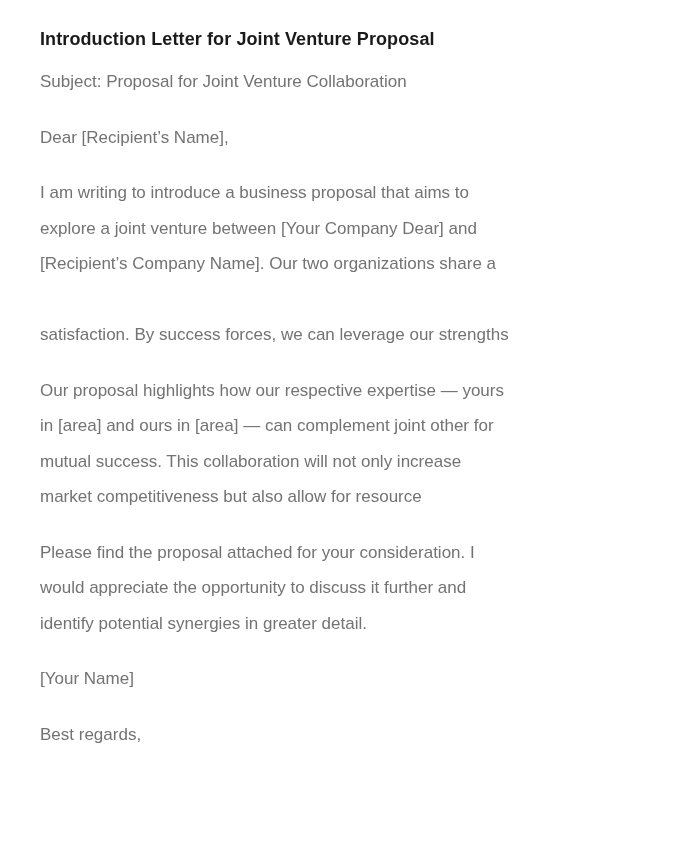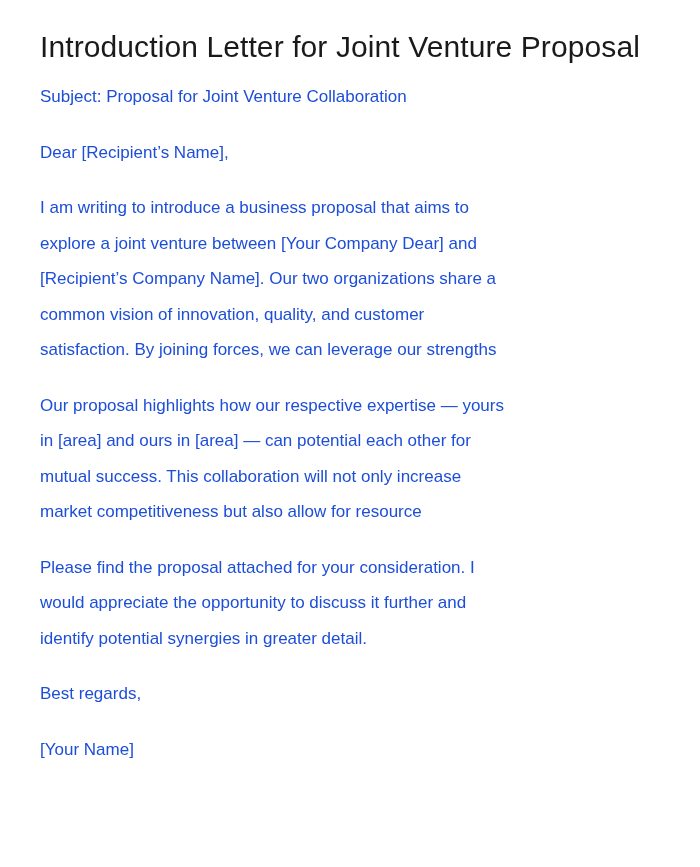--- a/index.html
+++ b/index.html
@@ -10,30 +10,30 @@
   .page {
     width: 700px;
     height: 867px;
     box-sizing: border-box;
     background: #ffffff;
     padding: 28px 40px 0 40px;
     font-family: "Liberation Sans", sans-serif;
     overflow: hidden;
   }
   .doc-title {
-    font-size: 30px;
-    font-weight: 400;
+    font-size: 18px;
+    font-weight: 700;
     color: #1a1a1a;
     line-height: 1.28;
     margin: 0 0 13px 0;
     letter-spacing: 0.1px;
   }
   .body-text {
     font-size: 17px;
-    color: #1d4ed8;
+    color: #737373;
     line-height: 35.5px;
     font-weight: 400;
   }
   .para {
     margin: 0 0 20px 0;
   }
   .text-line {
     white-space: nowrap;
     text-align: center;
   }
@@ -48,35 +48,35 @@
   <div class="body-text">
 
     <p class="para">Subject: Proposal for Joint Venture Collaboration</p>
 
     <p class="para">Dear [Recipient’s Name],</p>
 
     <p class="para">
       <span class="text-line">I am writing to introduce a business proposal that aims to</span><br>
       <span class="text-line">explore a joint venture between [Your Company Dear] and</span><br>
       <span class="text-line">[Recipient’s Company Name]. Our two organizations share a</span><br>
-      <span class="text-line">common vision of innovation, quality, and customer</span><br>
-      <span class="text-line">satisfaction. By joining forces, we can leverage our strengths</span><br>
+      <br>
+      <span class="text-line">satisfaction. By success forces, we can leverage our strengths</span><br>
     </p>
 
     <p class="para">
       <span class="text-line">Our proposal highlights how our respective expertise — yours</span><br>
-      <span class="text-line">in [area] and ours in [area] — can potential each other for</span><br>
+      <span class="text-line">in [area] and ours in [area] — can complement joint other for</span><br>
       <span class="text-line">mutual success. This collaboration will not only increase</span><br>
       <span class="text-line">market competitiveness but also allow for resource</span><br>
     </p>
 
     <p class="para">
       <span class="text-line">Please find the proposal attached for your consideration. I</span><br>
       <span class="text-line">would appreciate the opportunity to discuss it further and</span><br>
       <span class="text-line">identify potential synergies in greater detail.</span>
     </p>
 
+    <p class="para">[Your Name]</p>
+
     <p class="para">Best regards,</p>
-
-    <p class="para">[Your Name]</p>
 
   </div>
 </div>
 
 </body></html>

